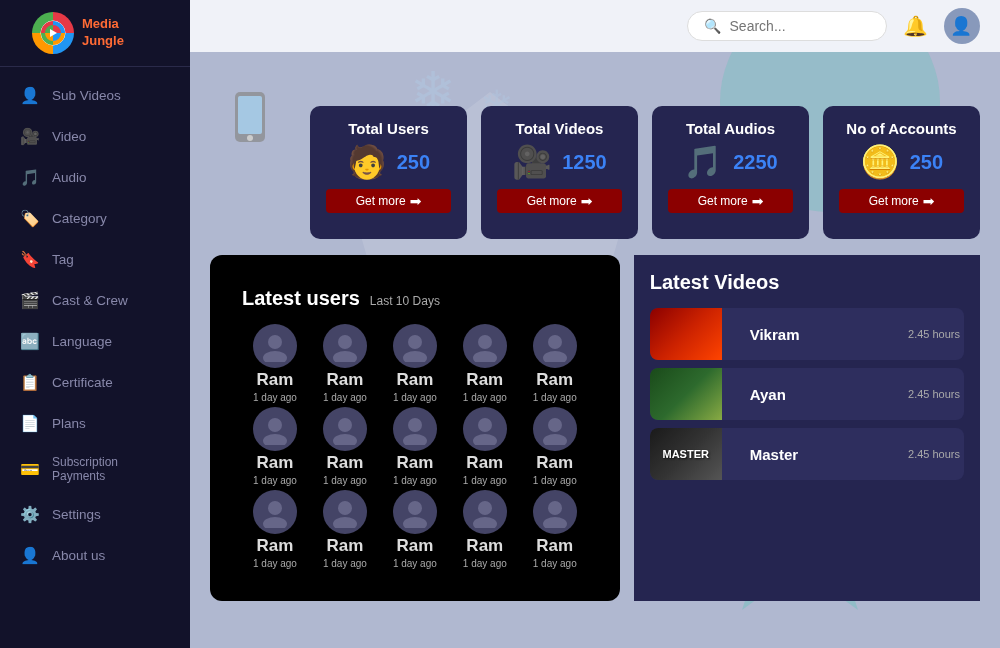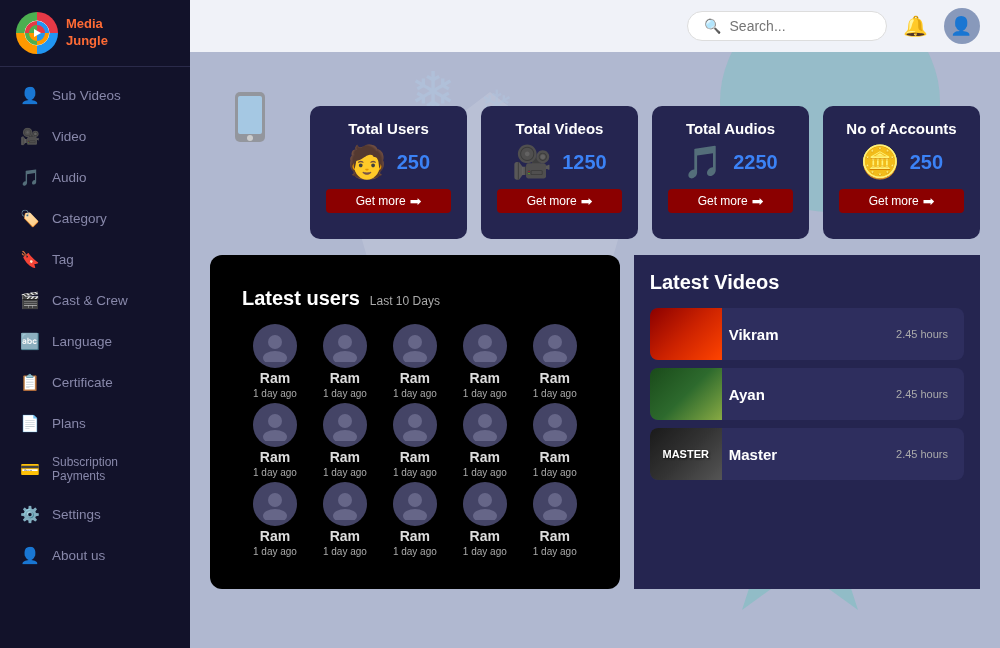--- a/index.html
+++ b/index.html
@@ -9,21 +9,21 @@
     #sidebar {
       width: 190px;
       min-width: 190px;
       background: #12122a;
       height: 648px;
       display: flex;
       flex-direction: column;
       overflow: hidden;
     }
     #logo-area {
-      padding: 12px 16px;
+      padding: 12px 32px;
       display: flex;
       align-items: center;
       gap: 8px;
       border-bottom: 1px solid #2a2a4a;
     }
     .logo-icon {
       width: 42px;
       height: 42px;
       border-radius: 50%;
       background: conic-gradient(#e63946 0deg 90deg, #2196F3 90deg 180deg, #ff9800 180deg 270deg, #4caf50 270deg 360deg);
@@ -227,40 +227,40 @@
     .user-avatar {
       width: 44px; height: 44px;
       border-radius: 50%;
       background: #444466;
       display: flex;
       align-items: center;
       justify-content: center;
       font-size: 22px;
       color: #888aaa;
     }
-    .user-name { font-size: 14px; color: #ddd; font-weight: 600; }
+    .user-name { font-size: 17px; color: #ddd; font-weight: 600; }
     .user-time { font-size: 10px; color: #aaa; }
 
     
     .latest-videos-card {
       background: #252550;
       border-radius: 0;
       padding: 16px;
       flex: 1;
       color: #fff;
     }
     .video-item {
       display: flex;
       align-items: center;
       background: #2e2e5e;
       border-radius: 8px;
       margin-bottom: 8px;
       overflow: hidden;
-      gap: 7px;
-      padding-right: 16px;
+      gap: 28px;
+      padding-right: 4px;
     }
     .video-thumb {
       width: 72px; height: 52px;
       flex-shrink: 0;
       background: #444;
       border-radius: 6px 0 0 6px;
       overflow: hidden;
       display: flex;
       align-items: center;
       justify-content: center;

